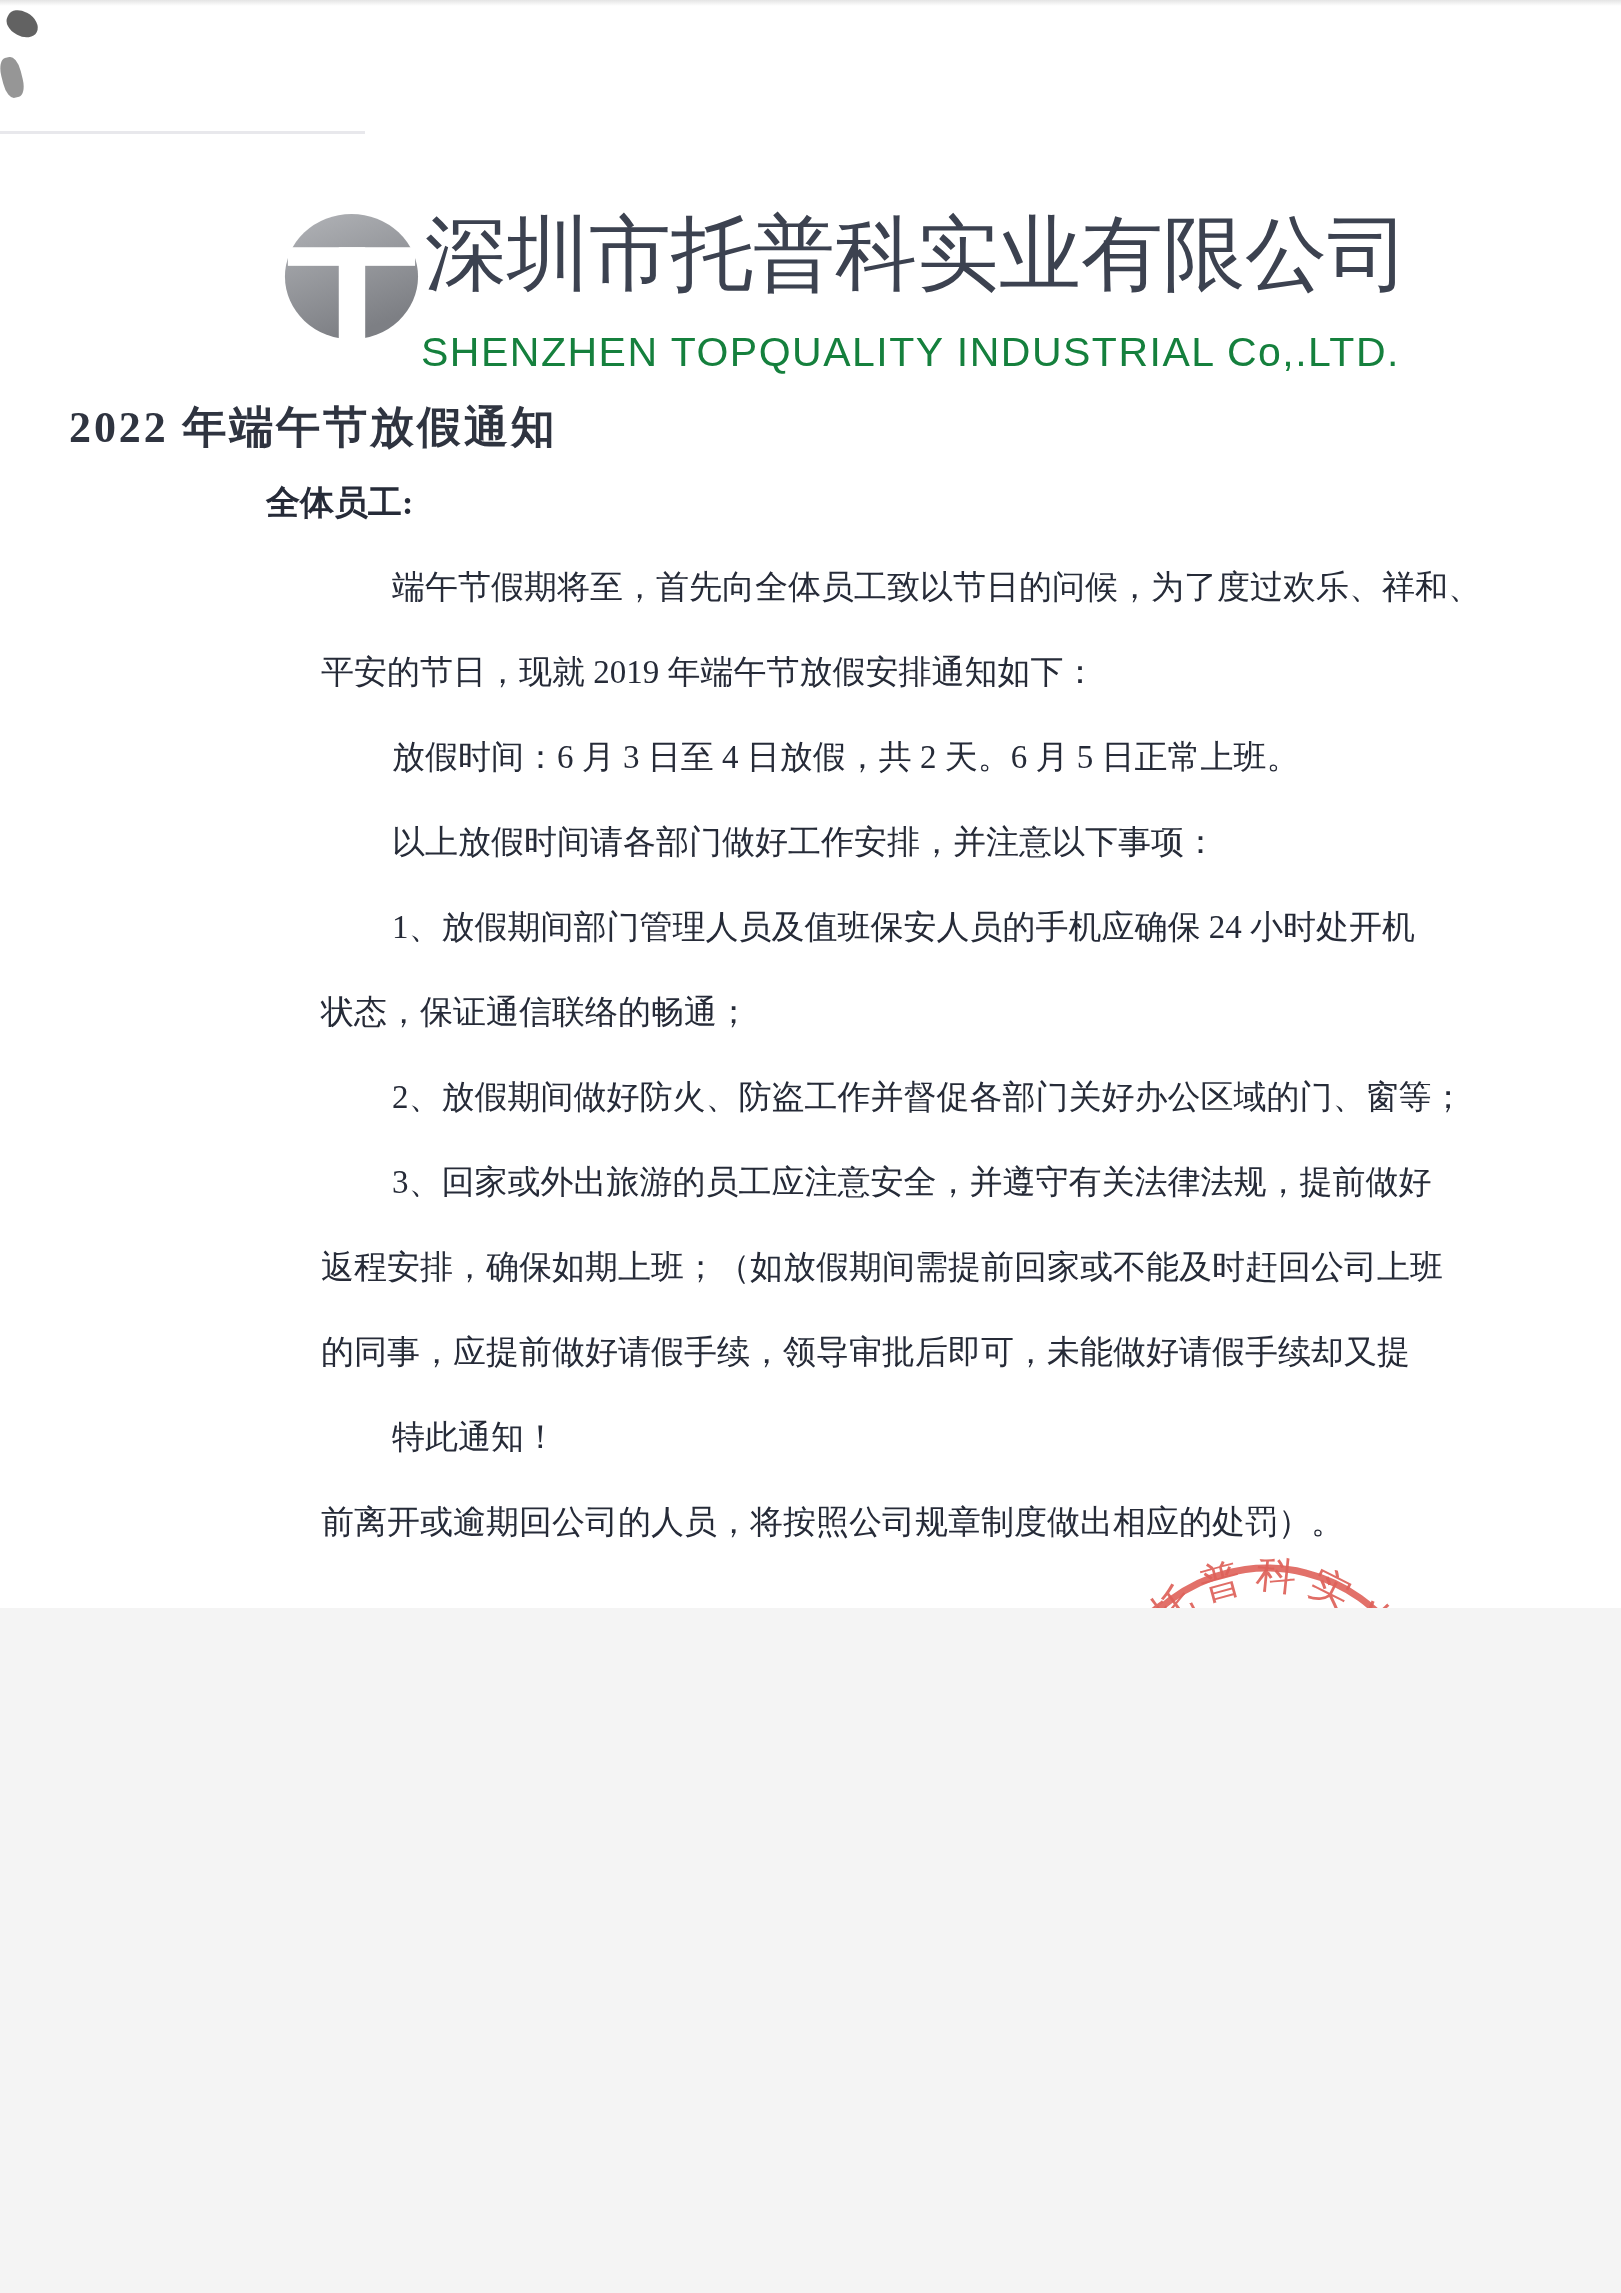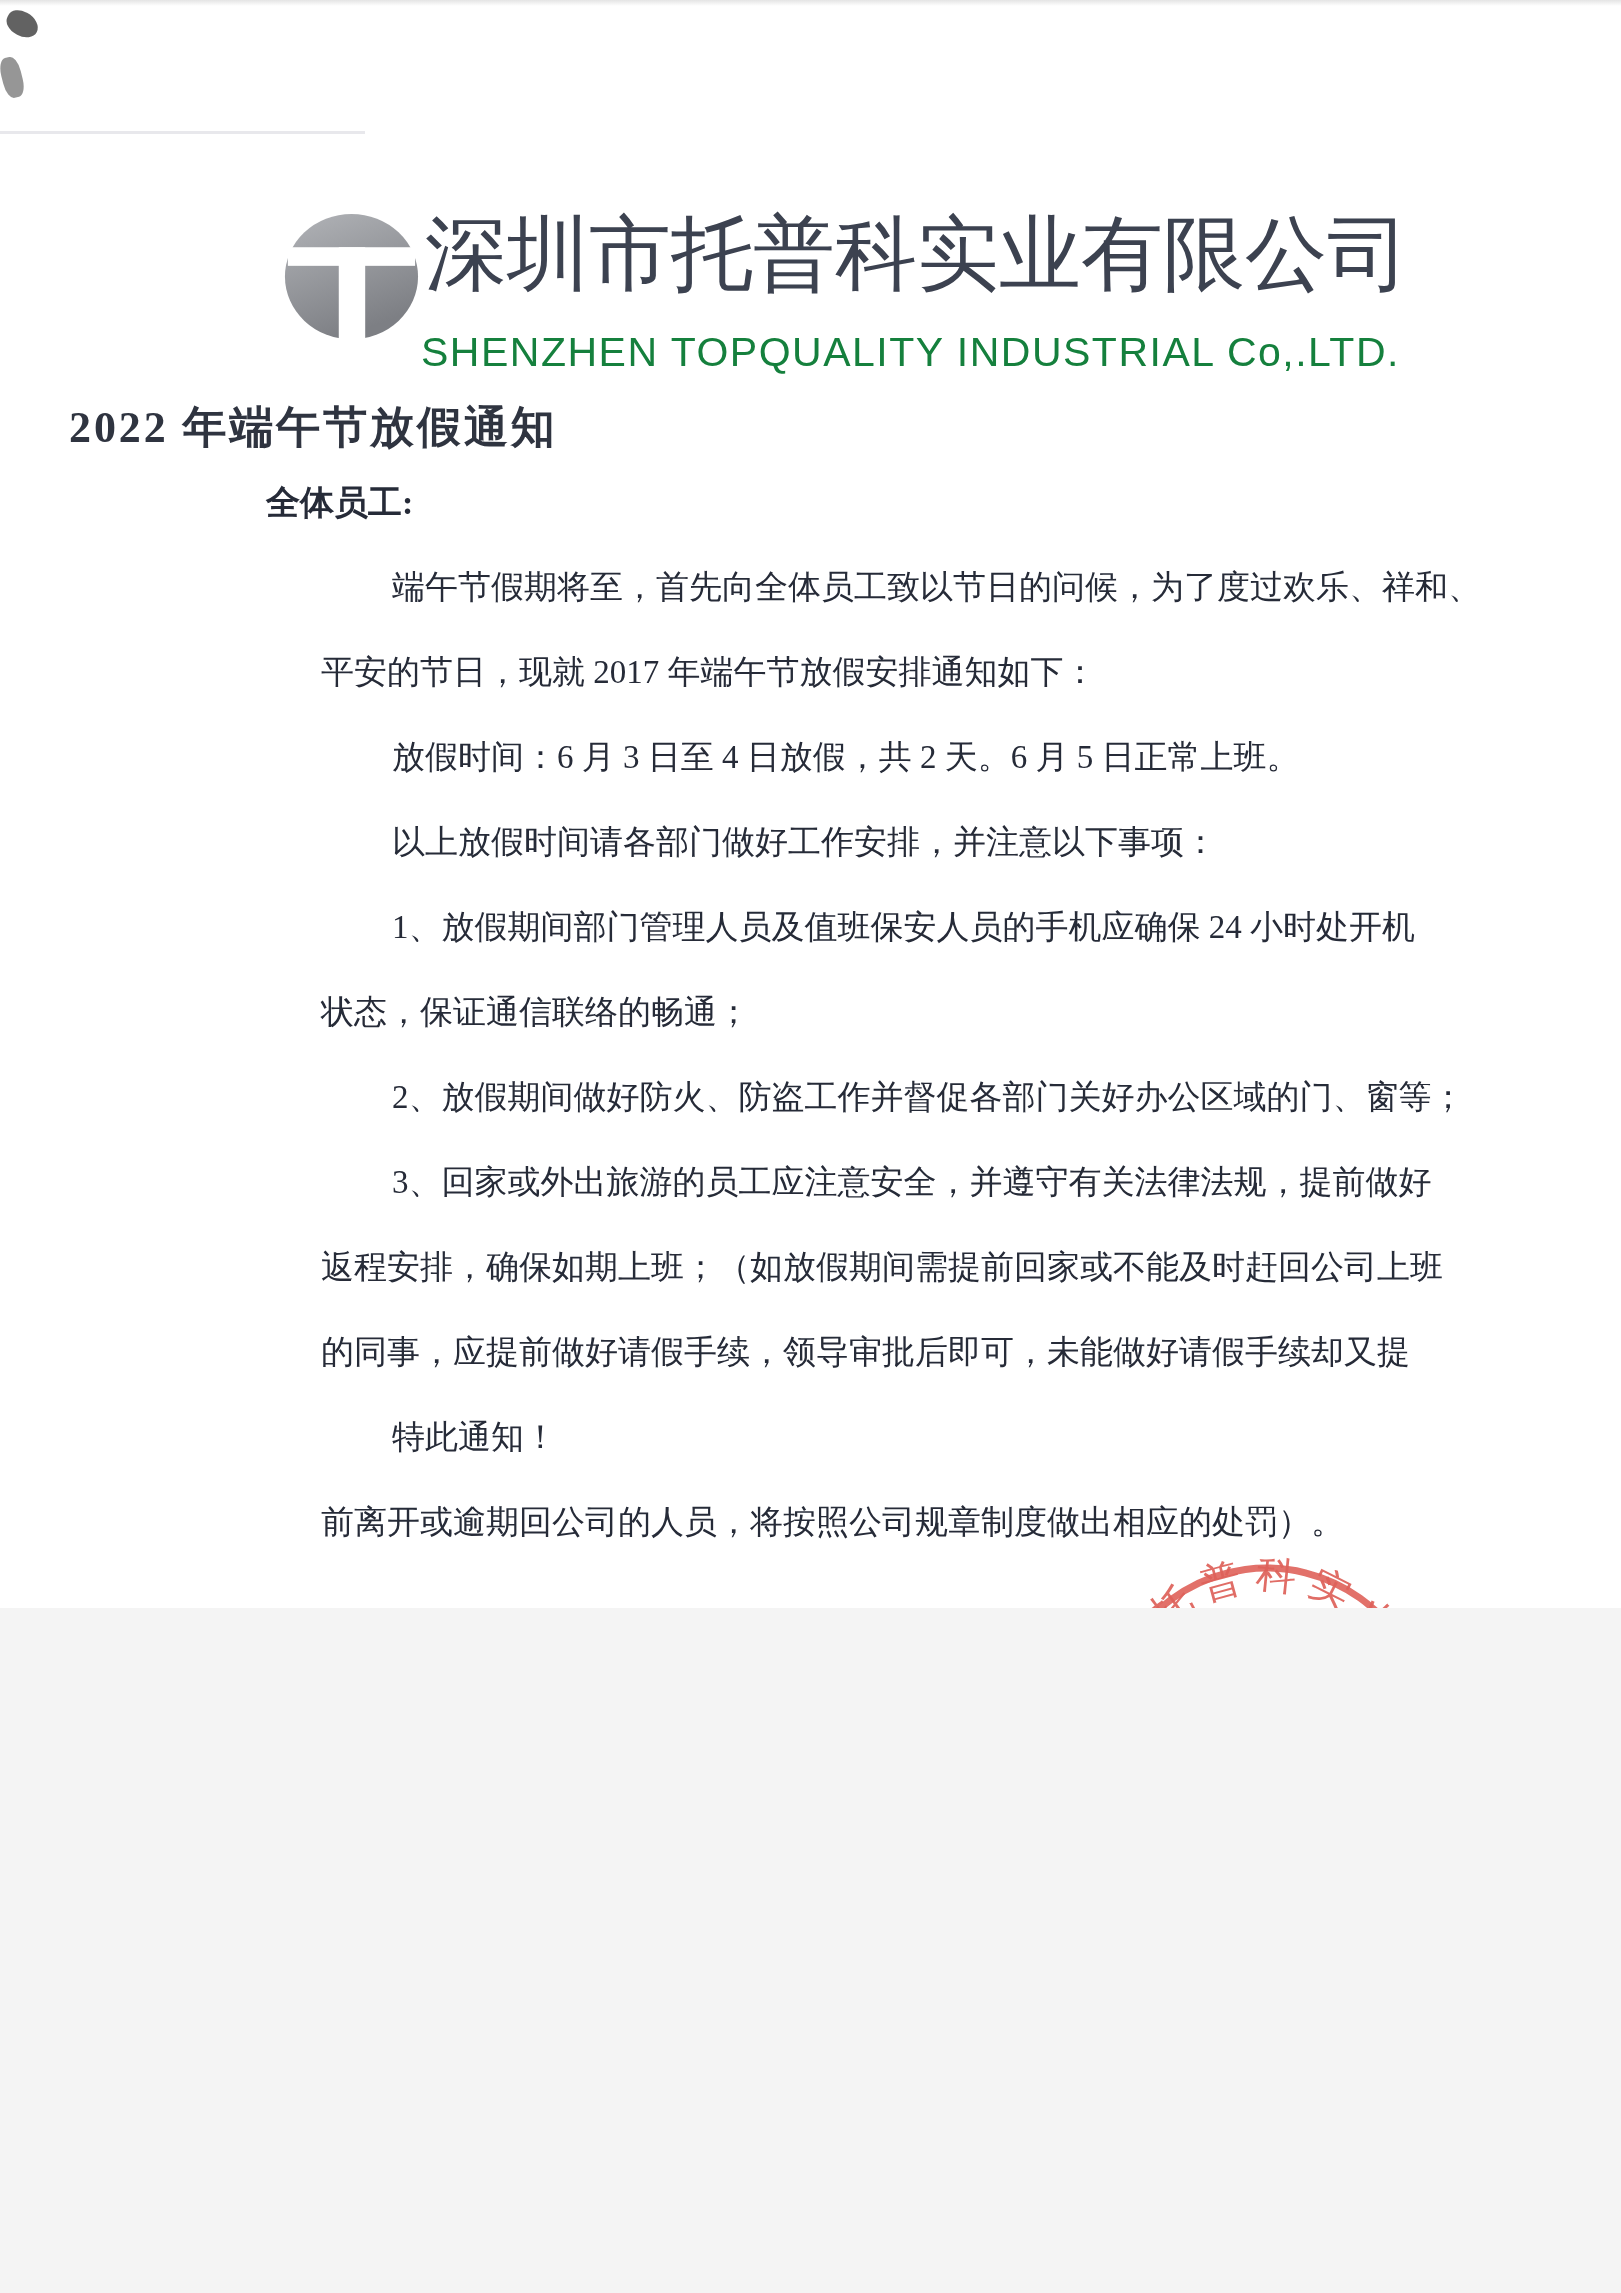--- a/index.html
+++ b/index.html
@@ -114,21 +114,21 @@
   </div>
   <div class="company-zh">深圳市托普科实业有限公司</div>
   <div class="company-en">SHENZHEN TOPQUALITY INDUSTRIAL Co,.LTD.</div>
 
   <div class="notice-title">2022 年端午节放假通知</div>
 
   <div class="salutation">全体员工:</div>
 
   <div class="body-block">
     <div class="body-line indent">端午节假期将至，首先向全体员工致以节日的问候，为了度过欢乐、祥和、</div>
-    <div class="body-line">平安的节日，现就 2017 年端午节放假安排通知如下：</div>
+    <div class="body-line">平安的节日，现就 2019 年端午节放假安排通知如下：</div>
     <div class="body-line indent extra-gap">放假时间：6 月 3 日至 4 日放假，共 2 天。6 月 5 日正常上班。</div>
     <div class="body-line indent">以上放假时间请各部门做好工作安排，并注意以下事项：</div>
     <div class="body-line indent">1、放假期间部门管理人员及值班保安人员的手机应确保 24 小时处开机</div>
     <div class="body-line">状态，保证通信联络的畅通；</div>
     <div class="body-line indent">2、放假期间做好防火、防盗工作并督促各部门关好办公区域的门、窗等；</div>
     <div class="body-line indent">3、回家或外出旅游的员工应注意安全，并遵守有关法律法规，提前做好</div>
     <div class="body-line">返程安排，确保如期上班；（如放假期间需提前回家或不能及时赶回公司上班</div>
     <div class="body-line">的同事，应提前做好请假手续，领导审批后即可，未能做好请假手续却又提</div>
     <div class="body-line indent">特此通知！</div>
     <div class="body-line">前离开或逾期回公司的人员，将按照公司规章制度做出相应的处罚）。</div>

